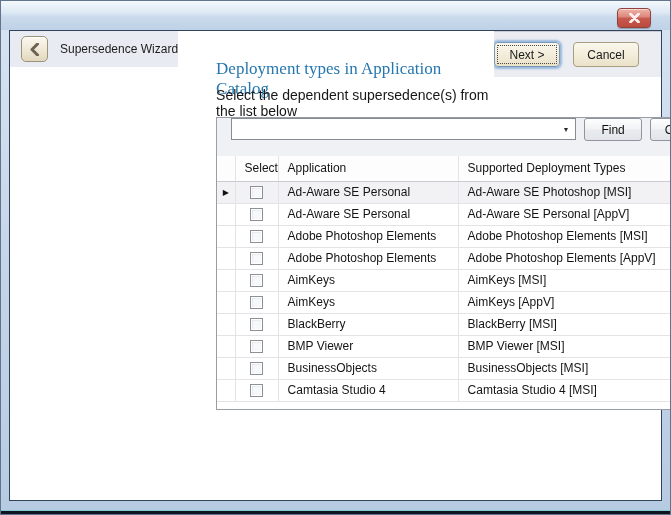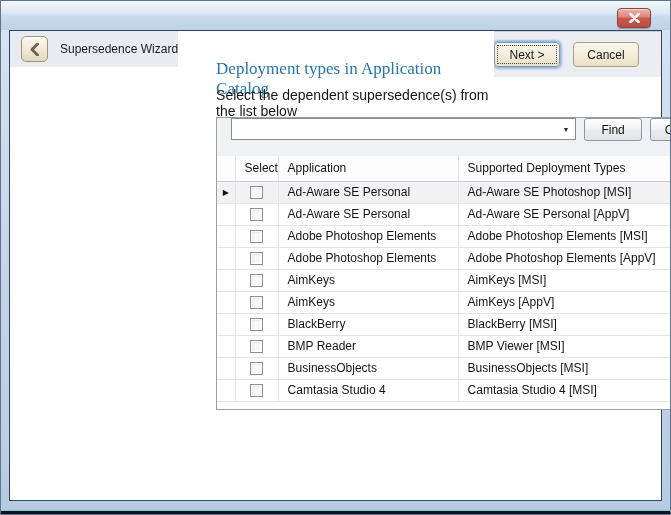--- a/index.html
+++ b/index.html
@@ -248,21 +248,21 @@
   </tr>
                   <tr>
     <td class="indicator"><span></span></td>
     <td class="select-cell"><span class="checkbox"></span></td>
     <td>BlackBerry</td>
     <td>BlackBerry [MSI]</td>
   </tr>
                   <tr>
     <td class="indicator"><span></span></td>
     <td class="select-cell"><span class="checkbox"></span></td>
-    <td>BMP Reader</td>
+    <td>BMP Viewer</td>
     <td>BMP Viewer [MSI]</td>
   </tr>
                   <tr>
     <td class="indicator"><span></span></td>
     <td class="select-cell"><span class="checkbox"></span></td>
     <td>BusinessObjects</td>
     <td>BusinessObjects [MSI]</td>
   </tr>
                   <tr>
     <td class="indicator"><span></span></td>

